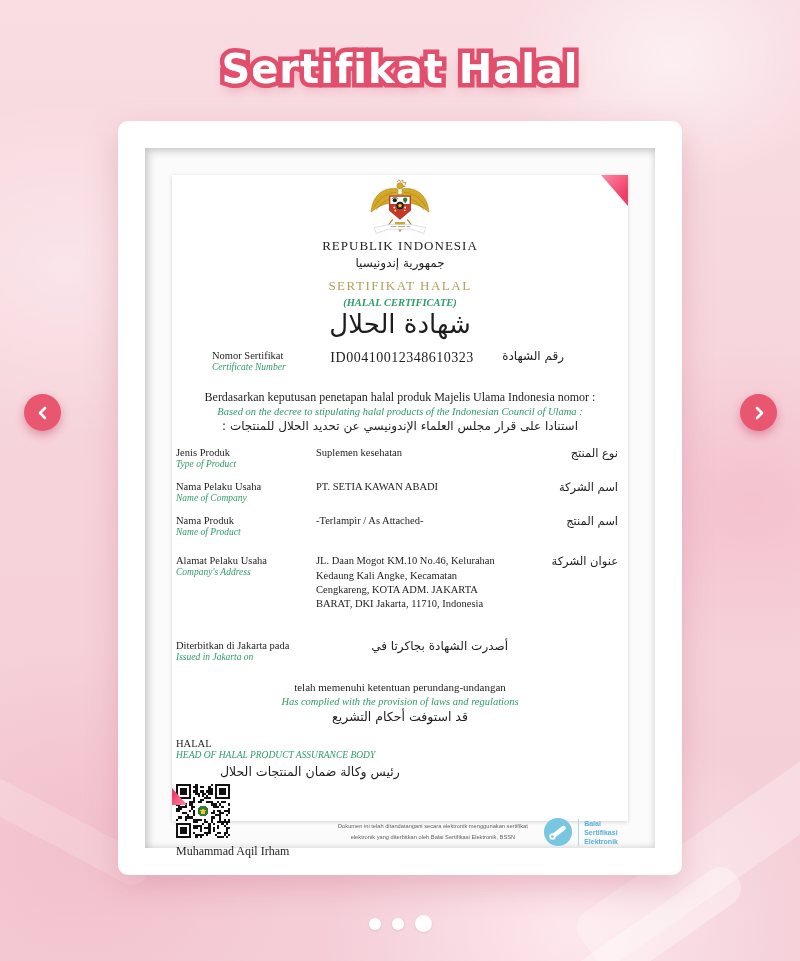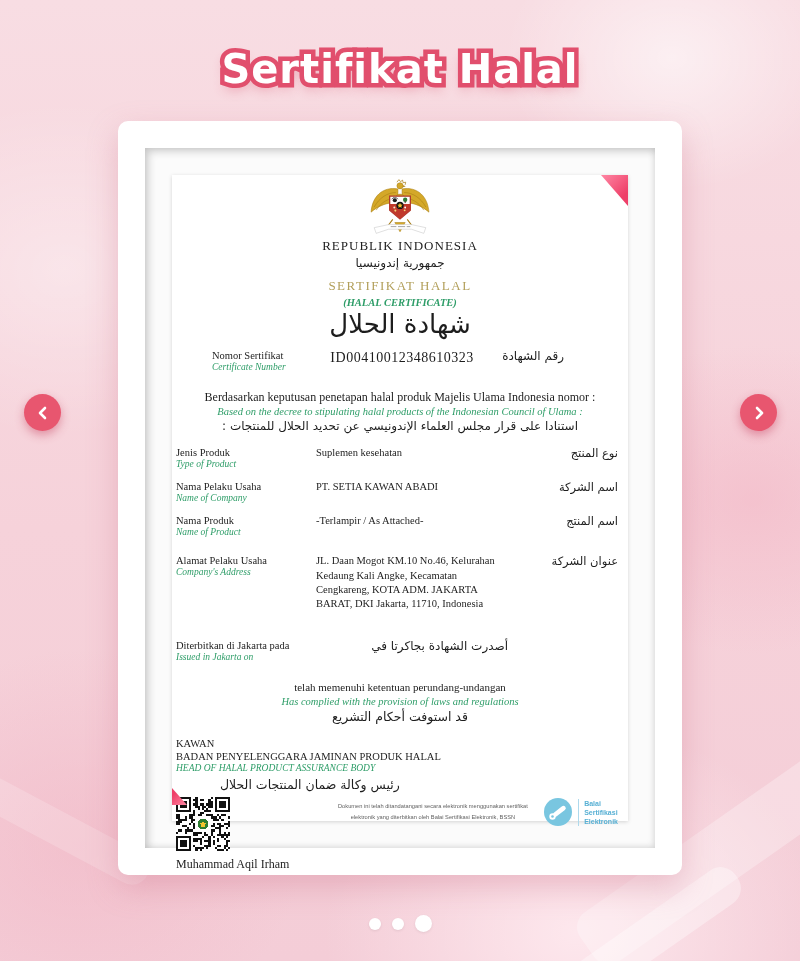--- a/index.html
+++ b/index.html
@@ -76,21 +76,21 @@
 
   .compliance{margin-top:17px;}
   .compliance .c1{font-size:11px;}
   .compliance .c2{font-size:10.5px;}
   .compliance .c3{font-size:12.5px;margin-top:1px;}
 
   .signatory{margin-top:12px;padding-left:4px;font-size:10.5px;}
   .signatory .s3{font-size:9.5px;}
   .sig-ar{font-size:12.5px;margin:2px 0 0 44px;width:max-content;}
 
-  .bottomrow{display:flex;justify-content:space-between;align-items:flex-start;margin-top:5px;padding:0 10px 0 4px;gap:24px;}
+  .bottomrow{display:flex;justify-content:space-between;align-items:flex-end;margin-top:5px;padding:0 10px 0 4px;gap:24px;}
   .qrname{font-size:12px;margin-top:3px;}
   .docfooter{display:flex;align-items:center;gap:10px;margin-bottom:12px;}
   .disc{font-family:"Liberation Sans",sans-serif;font-size:6px;color:#5f5f5f;text-align:center;line-height:1.8;transform:scale(.95);}
   .badge{display:flex;align-items:center;gap:5px;}
   .badge-text{font-family:"Liberation Sans",sans-serif;font-size:7px;font-weight:bold;color:#58b0d4;line-height:1.3;border-left:1px solid #aed9ec;padding-left:5px;}
 
   .dots{position:absolute;left:0;right:0;top:915px;display:flex;justify-content:center;align-items:center;gap:11px;}
   .dot{width:12px;height:12px;border-radius:50%;background:#ffffff;box-shadow:0 1px 3px rgba(0,0,0,.08);cursor:pointer;}
   .dot.active{width:17px;height:17px;}
 </style>
@@ -226,22 +226,21 @@
           </div>
         </div>
 
         <div class="compliance ctr">
           <div class="c1">telah memenuhi ketentuan perundang-undangan</div>
           <div class="c2 green">Has complied with the provision of laws and regulations</div>
           <div class="c3 ar">قد استوفت أحكام التشريع</div>
         </div>
 
         <div class="signatory">
-          <div>KAWAN</div>
-          <div>BADAN PENYELENGGARA JAMINAN PRODUK HALAL</div>
+          <div>HALAL</div>
           <div class="green s3">HEAD OF HALAL PRODUCT ASSURANCE BODY</div>
           <div class="sig-ar ar">رئيس وكالة ضمان المنتجات الحلال</div>
         </div>
 
         <div class="bottomrow">
           <div>
             <svg id="qr" width="54" height="54" viewBox="0 0 25 25" shape-rendering="crispEdges">
                 <rect x="0" y="0" width="25" height="25" fill="#ffffff"></rect>
                 <rect x="9" y="0" width="1" height="1" fill="#111"></rect>
                 <rect x="16" y="0" width="1" height="1" fill="#111"></rect>

